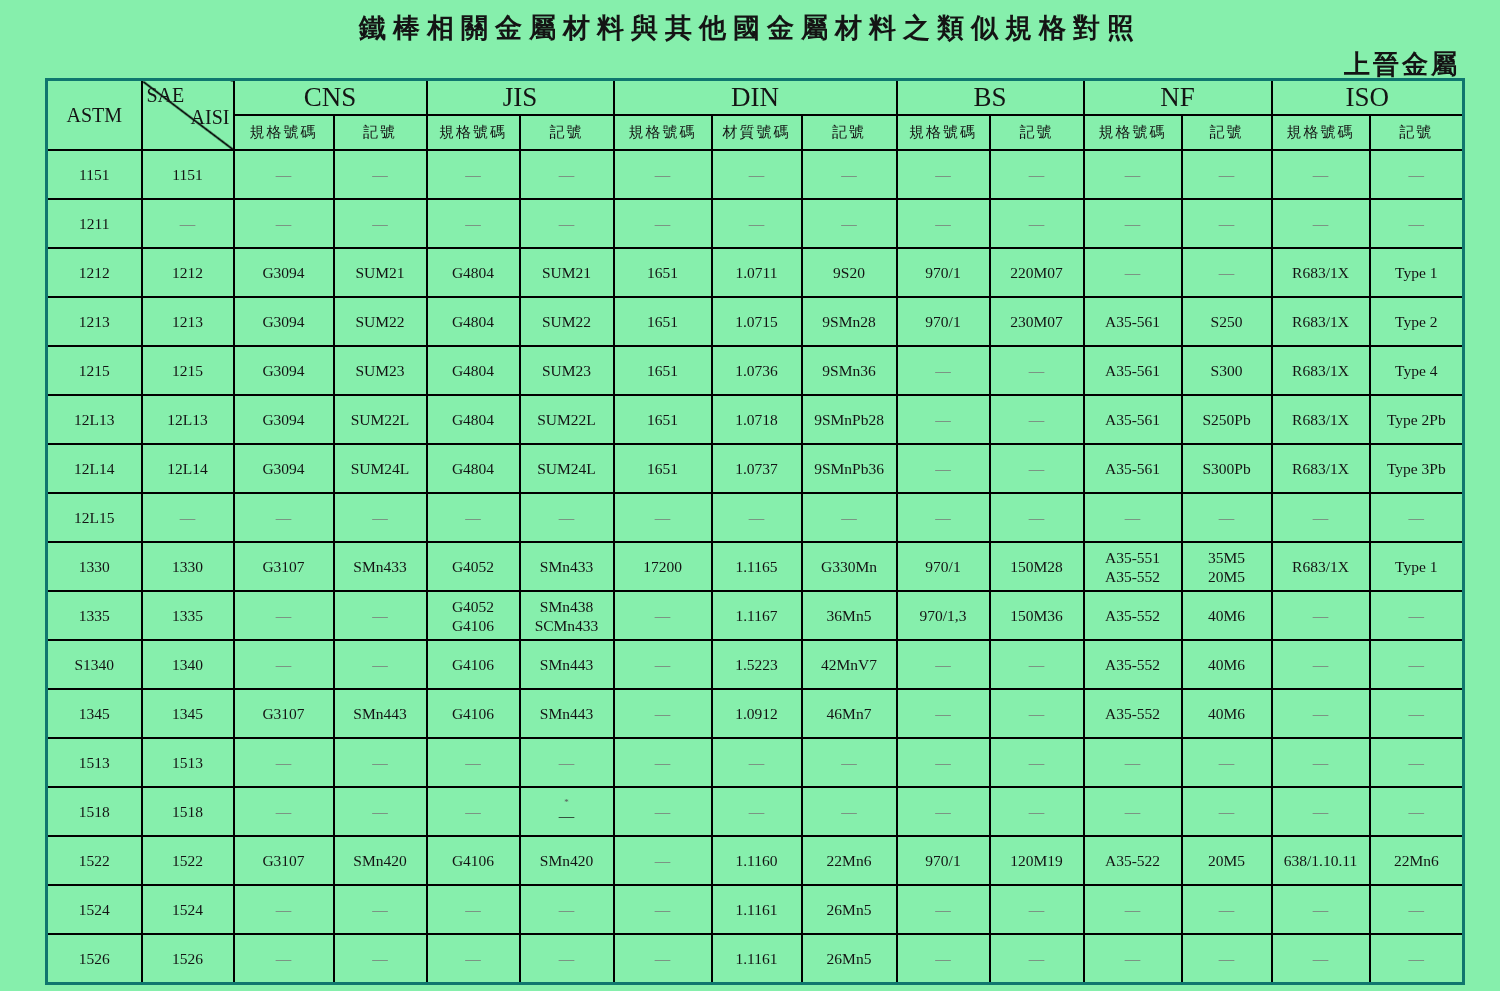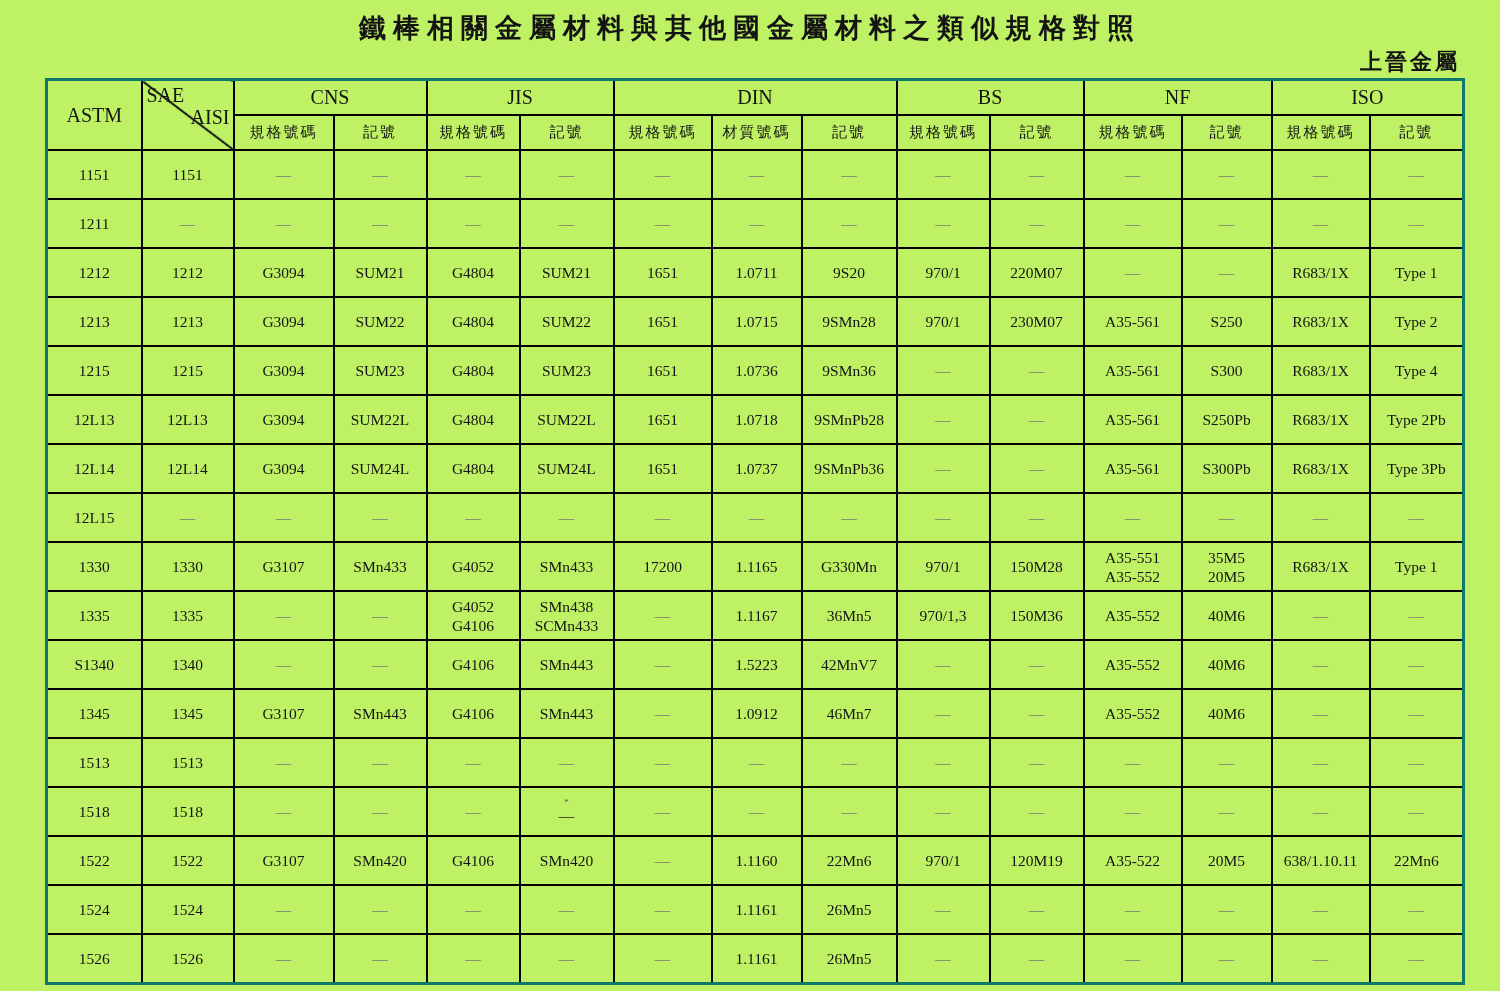--- a/index.html
+++ b/index.html
@@ -4,41 +4,41 @@
 <style>
   html, body {
     margin: 0;
     padding: 0;
     background: #f6f6f4;
   }
   .page {
     position: relative;
     width: 1500px;
     height: 991px;
-    background: #bef264;
+    background: #86efac;
     font-family: "Liberation Serif", "DejaVu Serif", serif;
     color: #141414;
     overflow: hidden;
   }
   .title {
     position: absolute;
     top: 10px;
     left: 0;
     width: 100%;
     text-align: center;
     font-size: 27px;
     font-weight: 700;
     letter-spacing: 7px;
     white-space: nowrap;
   }
   .brand {
     position: absolute;
     top: 47px;
     right: 40px;
-    font-size: 22px;
+    font-size: 26px;
     font-weight: 700;
     letter-spacing: 3px;
   }
   table.spec {
     position: absolute;
     left: 45px;
     top: 78px;
     width: 1417px;
     border-collapse: collapse;
     table-layout: fixed;
@@ -46,21 +46,21 @@
   }
   table.spec th, table.spec td {
     border: 2px solid #000;
     text-align: center;
     vertical-align: middle;
     padding: 0 2px;
     overflow: hidden;
   }
   th.group {
     height: 33px;
-    font-size: 20px;
+    font-size: 27px;
     font-weight: 400;
   }
   th.corner {
     font-size: 20px;
     font-weight: 400;
   }
   th.sub {
     height: 33px;
     font-size: 15px;
     font-weight: 400;

